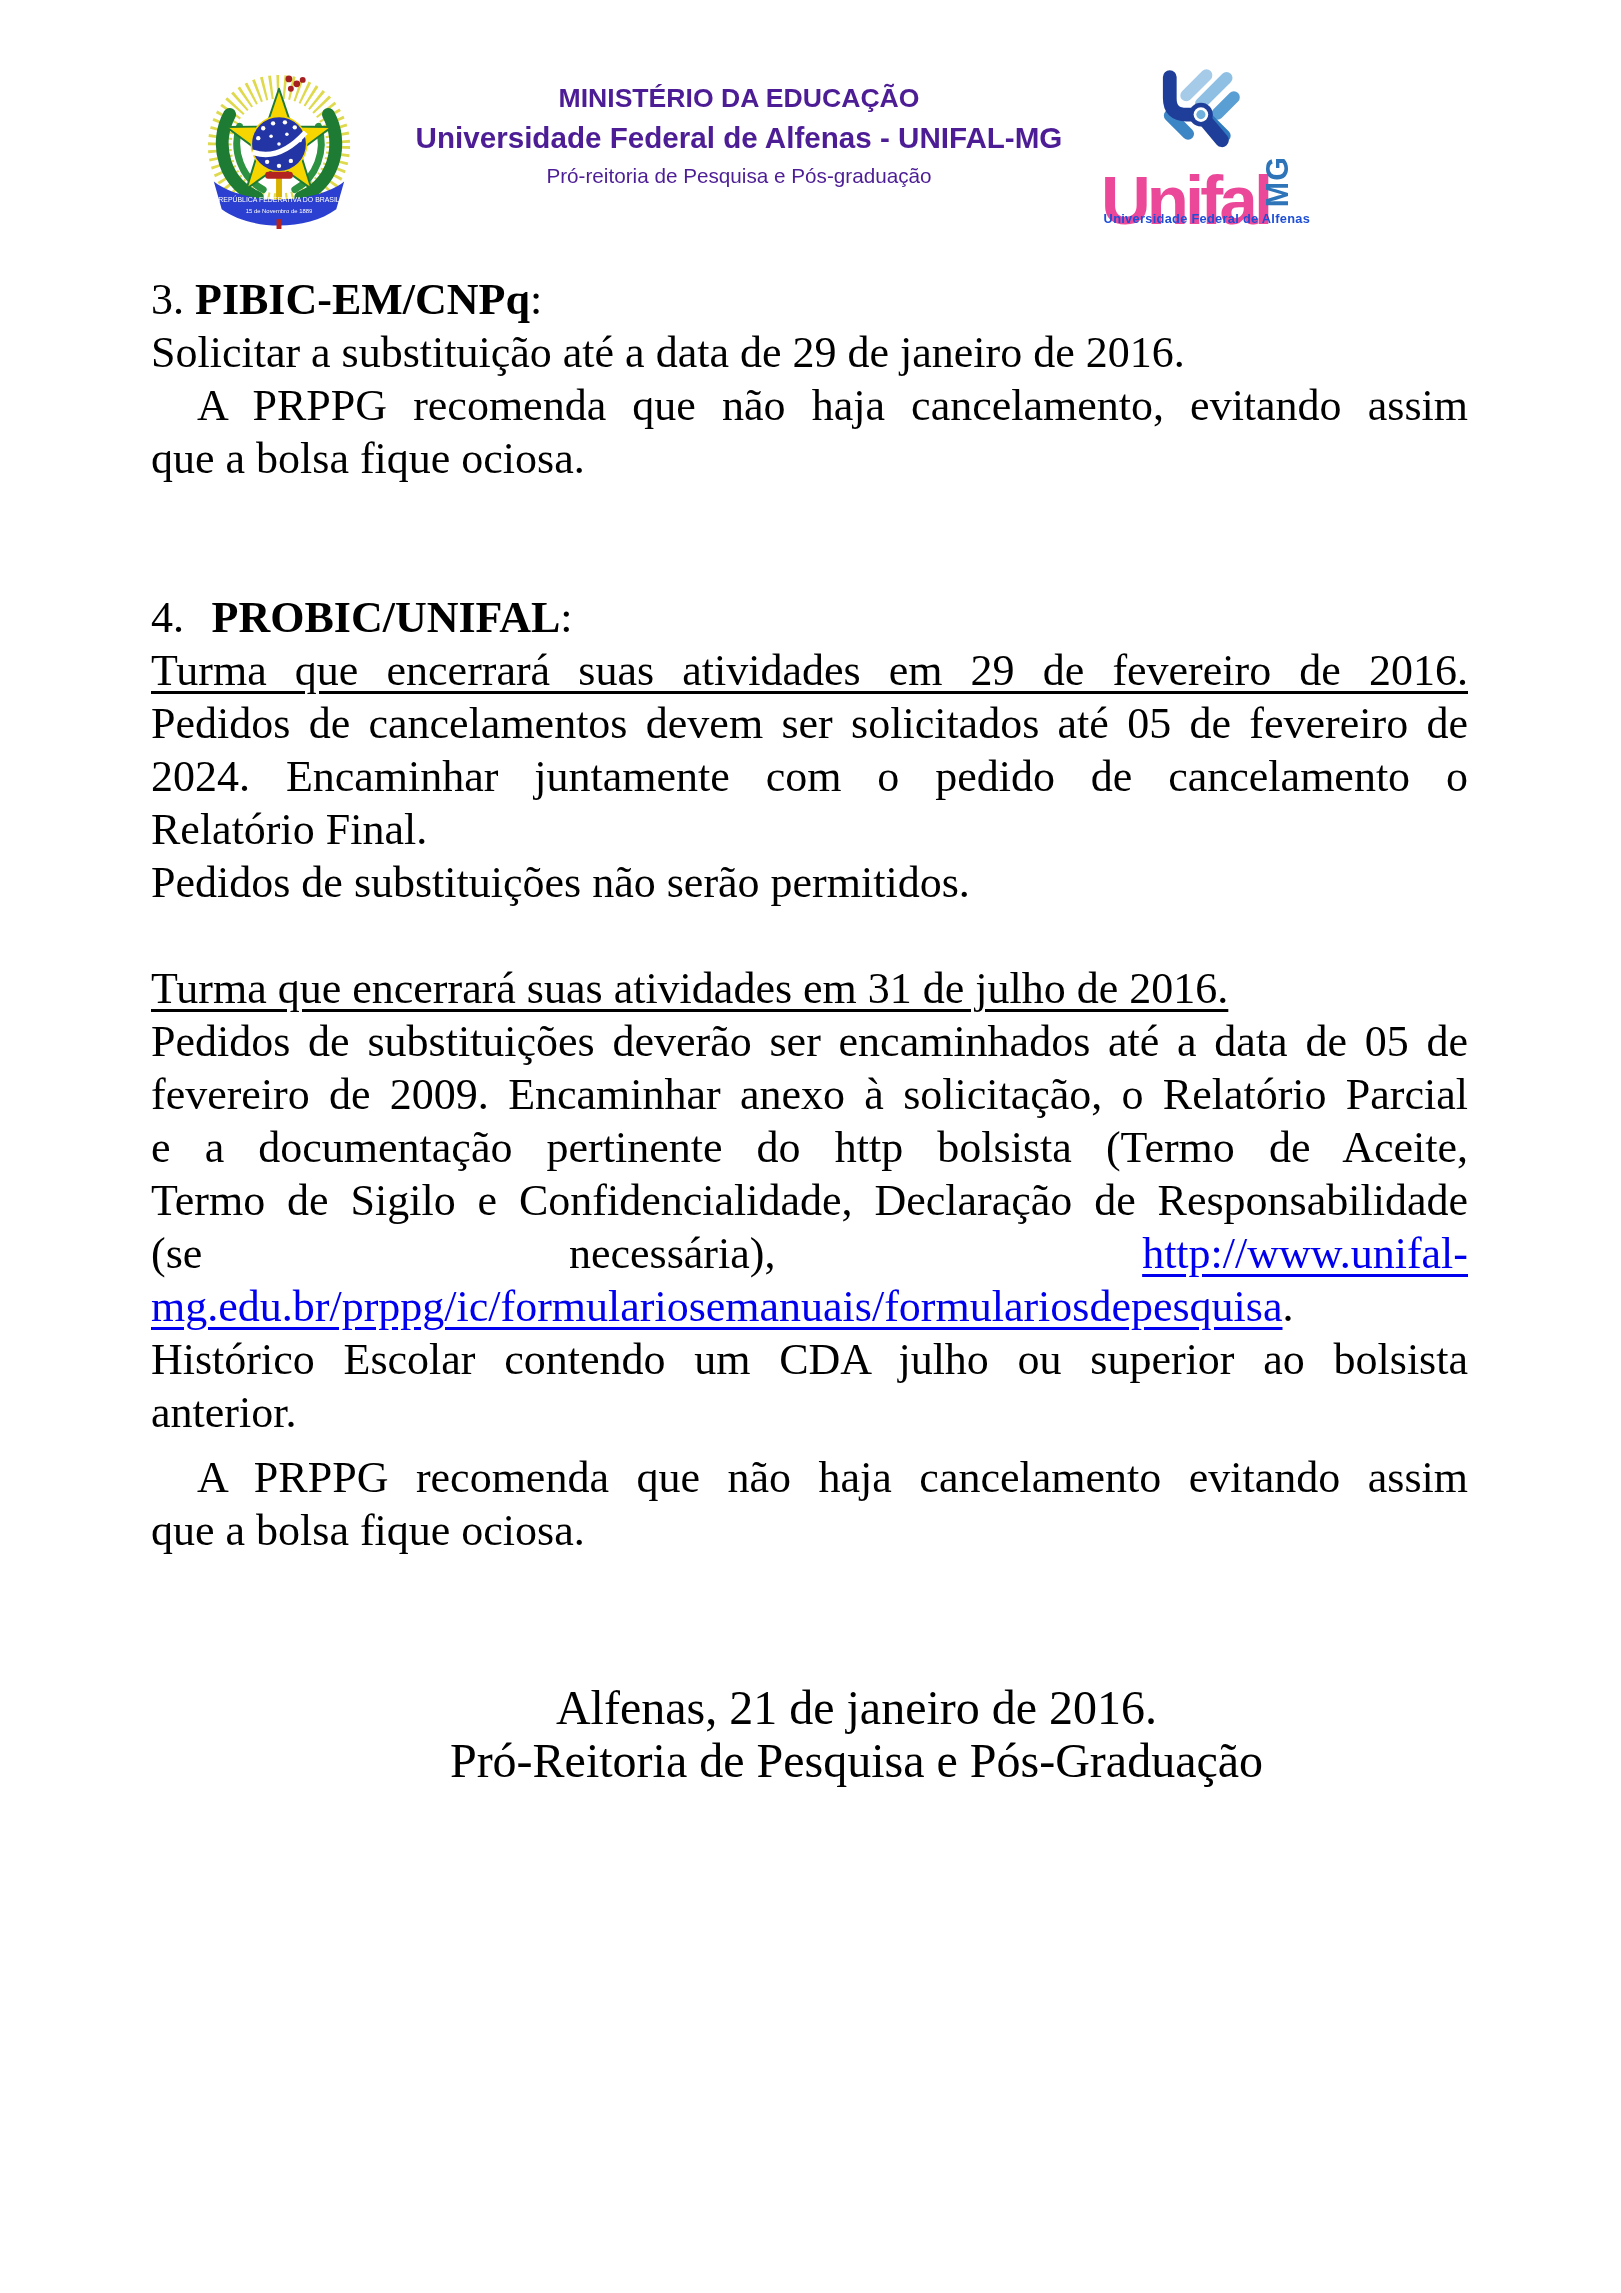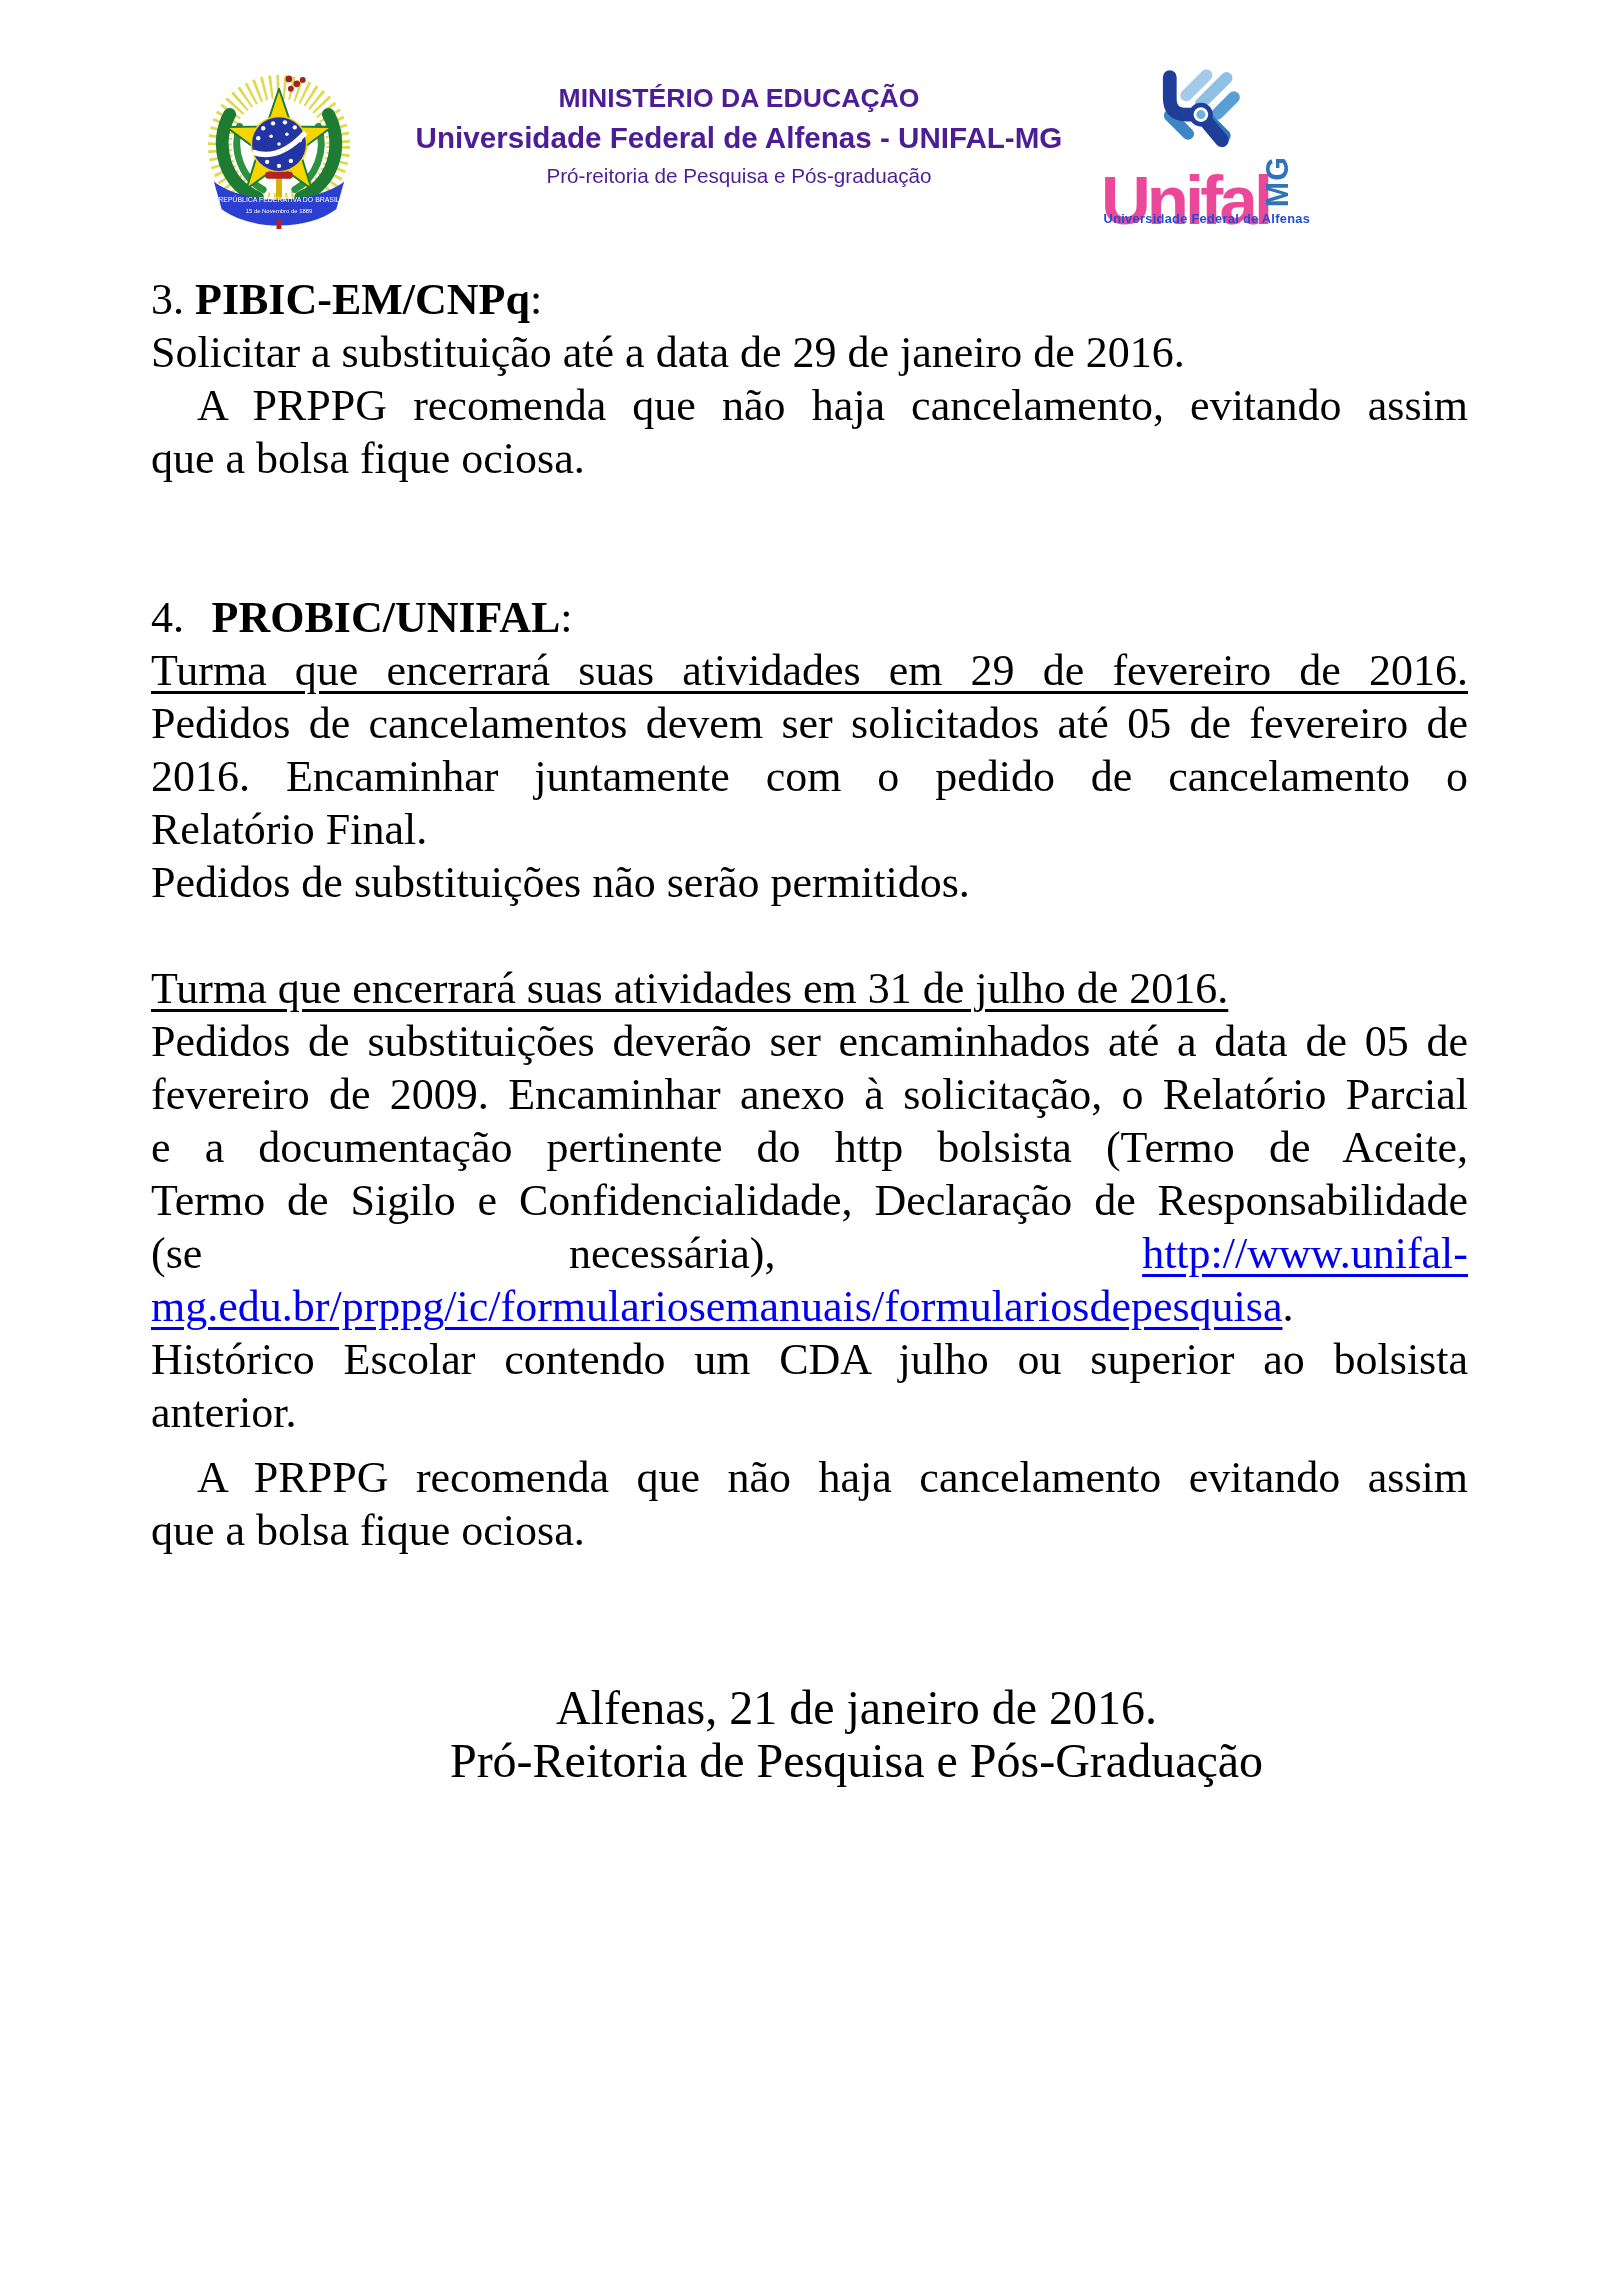--- a/index.html
+++ b/index.html
@@ -111,21 +111,21 @@
   <div class="docbody">
       <div class="line"><span>3. </span><span class="b">PIBIC-EM/CNPq</span><span>:</span></div>
       <div class="line"><span>Solicitar a substituição até a data de 29 de janeiro de 2016.</span></div>
       <div class="line stretch" style="text-indent: 46px;"><span>A PRPPG recomenda que não haja cancelamento, evitando assim</span></div>
       <div class="line"><span>que a bolsa fique ociosa.</span></div>
       <div class="line">&nbsp;</div>
       <div class="line">&nbsp;</div>
       <div class="line"><span>4.</span><span class="b" style="margin-left: 27.6px;">PROBIC/UNIFAL</span><span>:</span></div>
       <div class="line stretch ul"><span>Turma que encerrará suas atividades em 29 de fevereiro de 2016.</span></div>
       <div class="line stretch"><span>Pedidos de cancelamentos devem ser solicitados até 05 de fevereiro de</span></div>
-      <div class="line stretch"><span>2016. Encaminhar juntamente com o pedido de cancelamento o</span></div>
+      <div class="line stretch"><span>2024. Encaminhar juntamente com o pedido de cancelamento o</span></div>
       <div class="line"><span>Relatório Final.</span></div>
       <div class="line"><span>Pedidos de substituições não serão permitidos.</span></div>
       <div class="line">&nbsp;</div>
       <div class="line ul"><span>Turma que encerrará suas atividades em 31 de julho de 2016.</span></div>
       <div class="line stretch"><span>Pedidos de substituições deverão ser encaminhados até a data de 05 de</span></div>
       <div class="line stretch"><span>fevereiro de 2009. Encaminhar anexo à solicitação, o Relatório Parcial</span></div>
       <div class="line stretch"><span>e a documentação pertinente do http bolsista (Termo de Aceite,</span></div>
       <div class="line stretch"><span>Termo de Sigilo e Confidencialidade, Declaração de Responsabilidade</span></div>
       <div class="line stretch"><span>(se </span><span>necessária), </span><span class="lnk">http://www.unifal-</span></div>
       <div class="line"><span class="lnk">mg.edu.br/prppg/ic/formulariosemanuais/formulariosdepesquisa</span><span>.</span></div>

